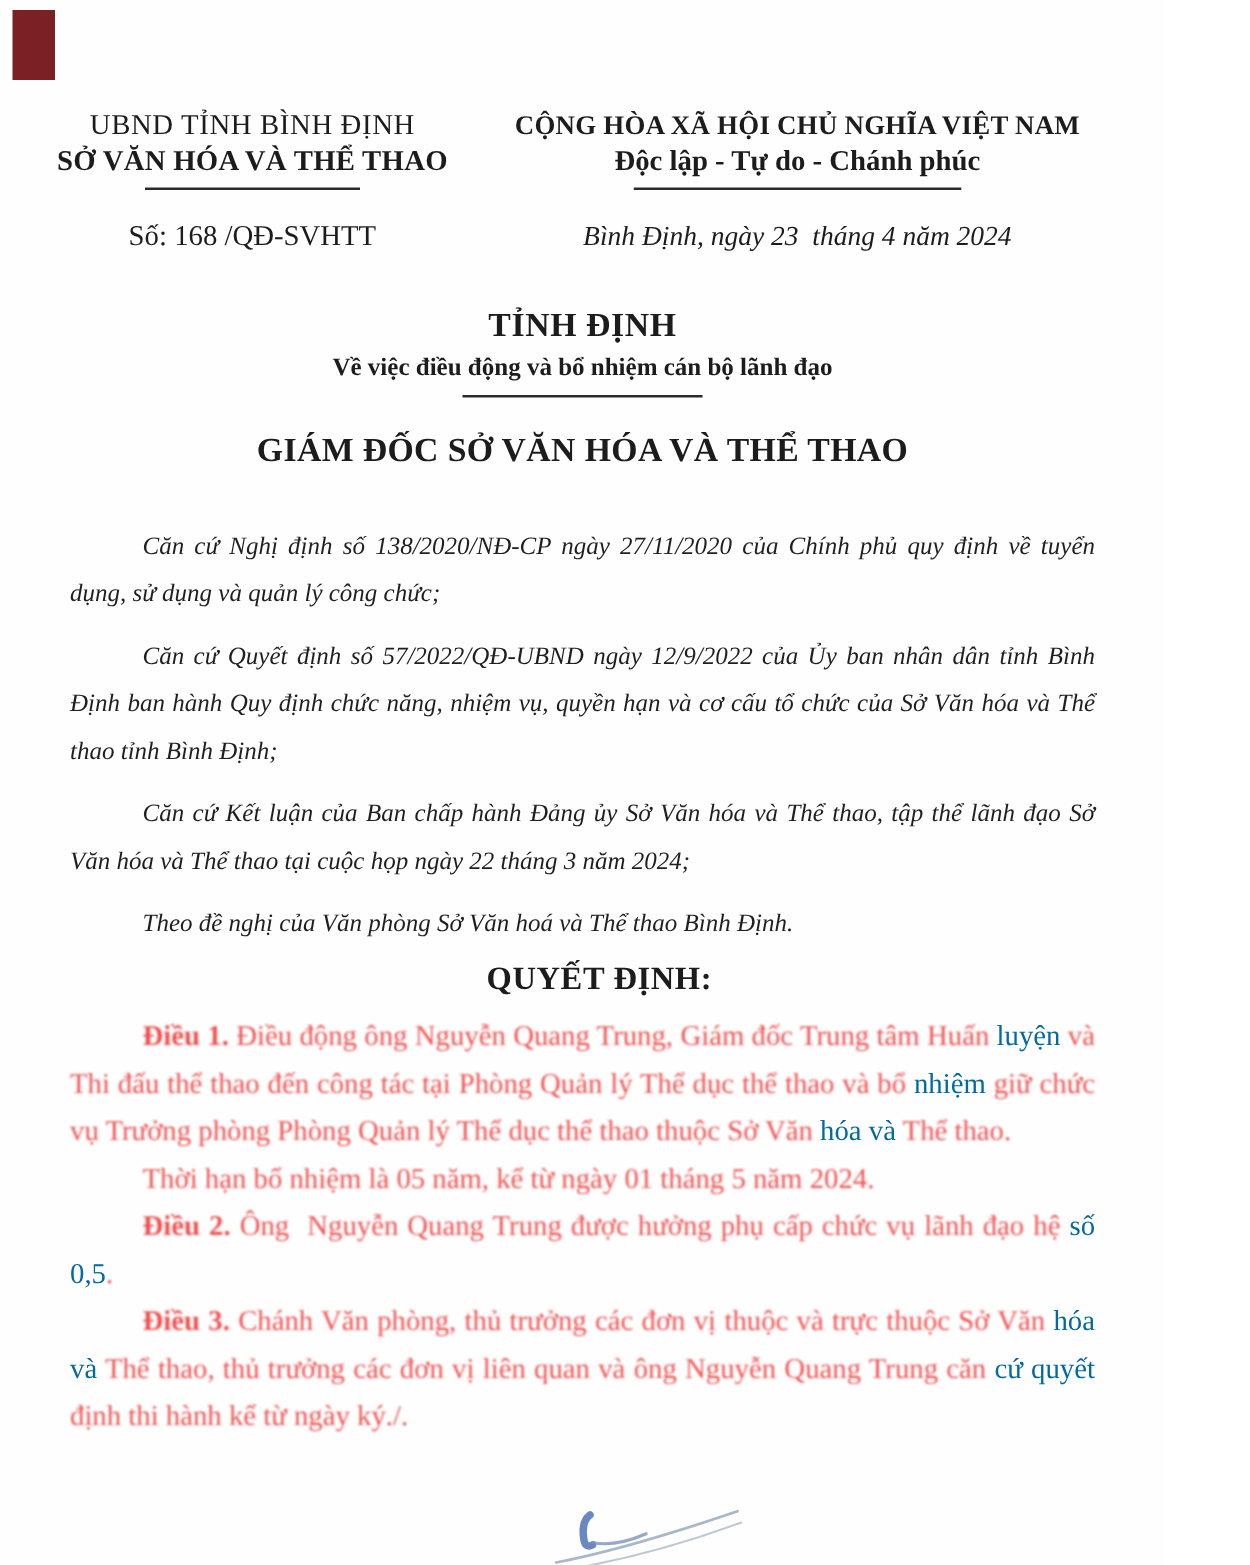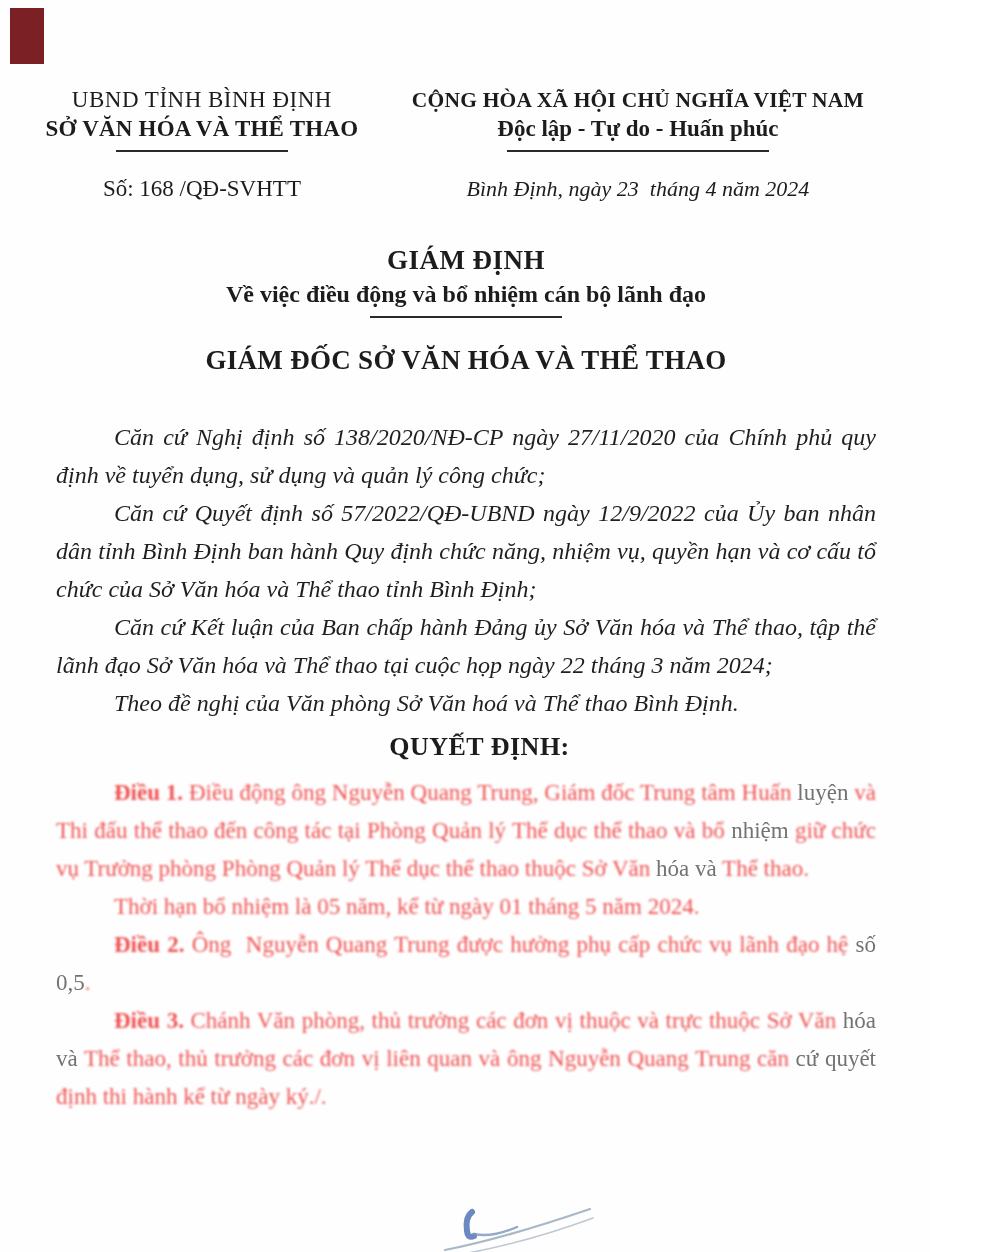--- a/index.html
+++ b/index.html
@@ -36,31 +36,32 @@
   .org-name   { font-size: 23px; line-height: 30px; font-weight: bold; letter-spacing: .2px; }
   .republic   { font-size: 21.5px; line-height: 28px; font-weight: bold; letter-spacing: .2px; }
   .motto      { font-size: 23px; line-height: 30px; font-weight: bold; }
   .rule { border-top: 2px solid #2a2a2a; height: 0; margin: 6px auto 0 auto; }
   .rule-left  { width: 172px; }
   .rule-right { width: 262px; }
   .doc-number { font-size: 23px; margin-top: 22px; line-height: 30px; }
   .place-date { font-size: 22px; margin-top: 22px; line-height: 30px; font-style: italic; }
   .title-block { text-align: center; margin-top: 40px; }
   .doc-title   { font-size: 27px; font-weight: bold; line-height: 32px; letter-spacing: .5px; }
-  .doc-subject { font-size: 24px; font-weight: bold; line-height: 36px; }
+  .doc-subject { font-size: 20px; font-weight: bold; line-height: 36px; }
   .rule-subject { width: 192px; border-top: 2px solid #2a2a2a; margin: 4px auto 0 auto; }
   .doc-issuer  { font-size: 27px; font-weight: bold; margin-top: 26px; line-height: 32px; letter-spacing: .3px; }
   .recitals { margin: 42px 56px 0 56px; }
   .recitals p {
-    font-size: 24px;
+    font-size: 20px;
     font-style: italic;
     line-height: 38px;
     text-align: justify;
     text-indent: 58px;
     color: #1f1f1f;
+    margin-top: 12px;
   }
   .decision-heading {
     text-align: center;
     font-size: 26px;
     font-weight: bold;
     line-height: 38px;
     margin-top: 6px;
     letter-spacing: .5px;
     padding-left: 27px;
   }
@@ -70,21 +71,21 @@
     line-height: 38px;
     text-align: justify;
     text-indent: 58px;
   }
   .lead { font-weight: bold; }
   .fuzzy {
     filter: blur(0.8px);
     color: #ef4444;
     opacity: .92;
   }
-  .sharp { color: #737373; }
+  .sharp { color: #0369a1; }
   .signature-svg {
     position: absolute;
     left: 425px; top: 1192px;
     width: 210px; height: 60px;
   }
 </style>
 </head>
 <body>
 
 <div class="page">
@@ -93,28 +94,28 @@
 
   <div class="header">
     <div class="header-left">
       <div class="org-parent">UBND TỈNH BÌNH ĐỊNH</div>
       <div class="org-name">SỞ VĂN HÓA VÀ THỂ THAO</div>
       <div class="rule rule-left"></div>
       <div class="doc-number">Số: 168 /QĐ-SVHTT</div>
     </div>
     <div class="header-right">
       <div class="republic">CỘNG HÒA XÃ HỘI CHỦ NGHĨA VIỆT NAM</div>
-      <div class="motto">Độc lập - Tự do - Huấn phúc</div>
+      <div class="motto">Độc lập - Tự do - Chánh phúc</div>
       <div class="rule rule-right"></div>
       <div class="place-date">Bình Định, ngày 23&nbsp; tháng 4 năm 2024</div>
     </div>
   </div>
 
   <div class="title-block">
-    <div class="doc-title">GIÁM ĐỊNH</div>
+    <div class="doc-title">TỈNH ĐỊNH</div>
     <div class="doc-subject">Về việc điều động và bổ nhiệm cán bộ lãnh đạo</div>
     <div class="rule-subject"></div>
     <div class="doc-issuer">GIÁM ĐỐC SỞ VĂN HÓA VÀ THỂ THAO</div>
   </div>
 
   <div class="recitals">
     <p>Căn cứ Nghị định số 138/2020/NĐ-CP ngày 27/11/2020 của Chính phủ quy định về tuyển dụng, sử dụng và quản lý công chức;</p>
     <p>Căn cứ Quyết định số 57/2022/QĐ-UBND ngày 12/9/2022 của Ủy ban nhân dân tỉnh Bình Định ban hành Quy định chức năng, nhiệm vụ, quyền hạn và cơ cấu tổ chức của Sở Văn hóa và Thể thao tỉnh Bình Định;</p>
     <p>Căn cứ Kết luận của Ban chấp hành Đảng ủy Sở Văn hóa và Thể thao, tập thể lãnh đạo Sở Văn hóa và Thể thao tại cuộc họp ngày 22 tháng 3 năm 2024;</p>
     <p>Theo đề nghị của Văn phòng Sở Văn hoá và Thể thao Bình Định.</p>

